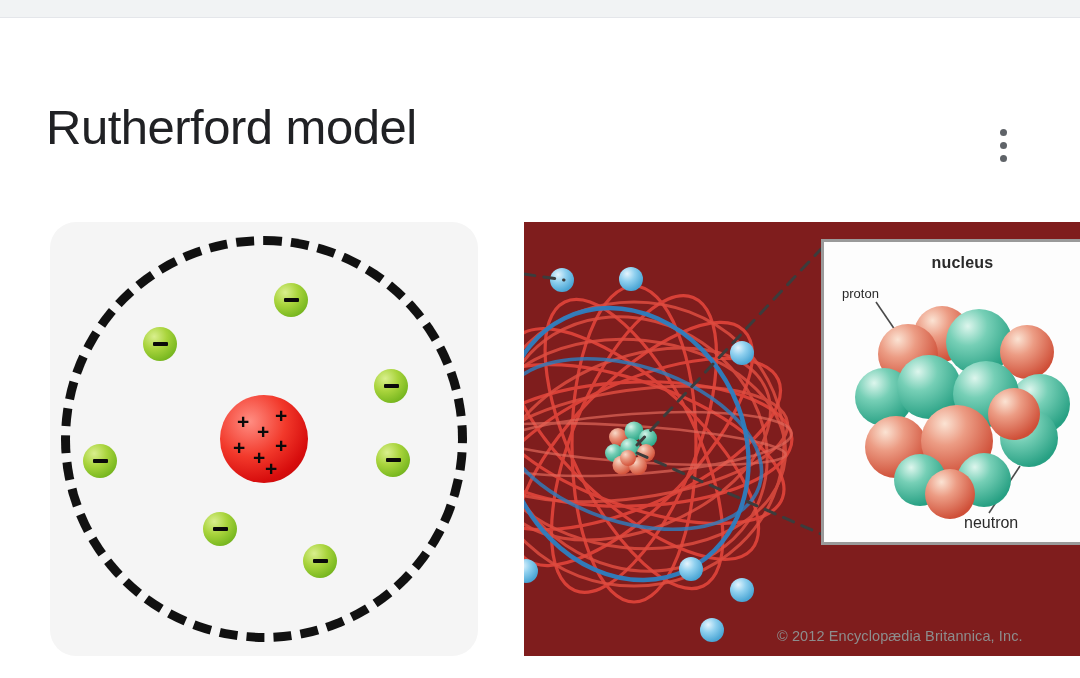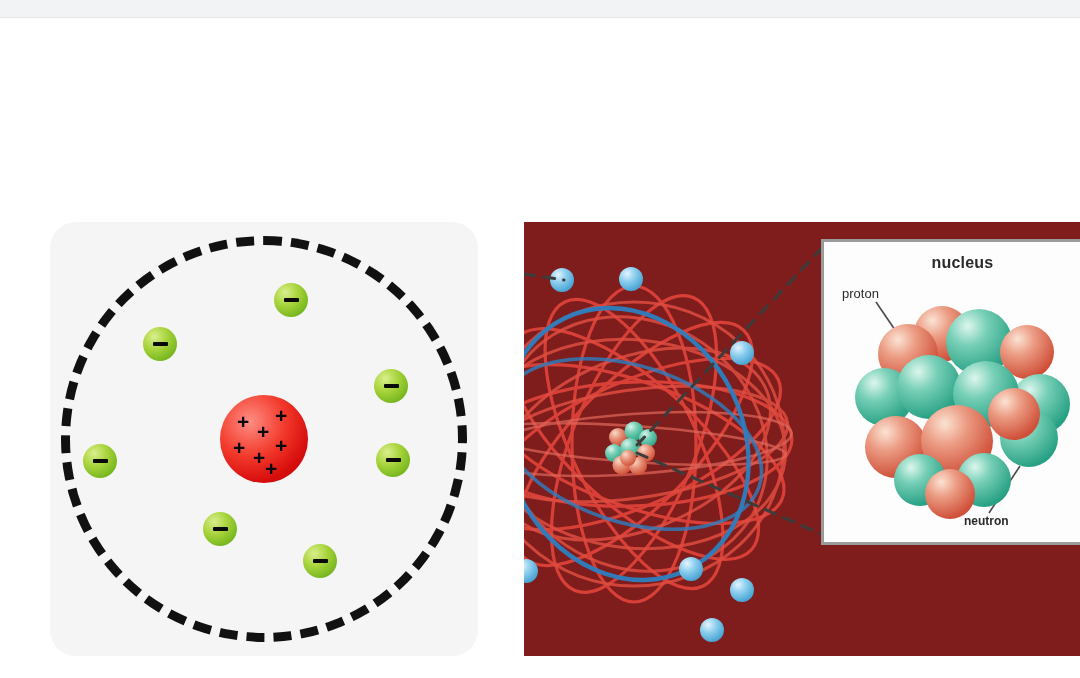--- a/index.html
+++ b/index.html
@@ -197,32 +197,40 @@
     left: 18px;
     top: 44px;
     font-size: 13px;
     color: #2a2a2a;
   }
 
   .lbl-neutron {
     position: absolute;
     left: 140px;
     top: 272px;
-    font-size: 12px;
+    font-size: 16px;
     color: #2a2a2a;
-    font-weight: bold;
   }
 </style>
 </head>
 <body>
 
 <div class="page">
 
   <div class="top-strip"></div>
 
+  <div class="header">
+    <div class="page-title">Rutherford model</div>
+
+    <div class="overflow-menu">
+      <span class="dot"></span>
+      <span class="dot"></span>
+      <span class="dot"></span>
+    </div>
+  </div>
 
   <div class="gallery">
 
     <div class="card card-left">
       <div class="fig-left">
 
         <div class="orbit-dashed"></div>
 
         <div class="nucleus-red">
           <span class="plus" style="left:17px;  top:16px;">+</span>
@@ -381,18 +389,19 @@
             <circle cx="72" cy="205" r="31" fill="url(#gP2)"></circle>
 
             <circle cx="133" cy="199" r="36" fill="url(#gP2)"></circle>
             <circle cx="190" cy="172" r="26" fill="url(#gP2)"></circle>
             <circle cx="96" cy="238" r="26" fill="url(#gN2)"></circle>
             <circle cx="160" cy="238" r="27" fill="url(#gN2)"></circle>
             <circle cx="126" cy="252" r="25" fill="url(#gP2)"></circle>
           </svg>
         </div>
 
+        <div class="brit-credit">© 2012 Encyclopædia Britannica, Inc.</div>
 
       </div>
     </div>
 
   </div>
 </div>
 
 </body></html>

